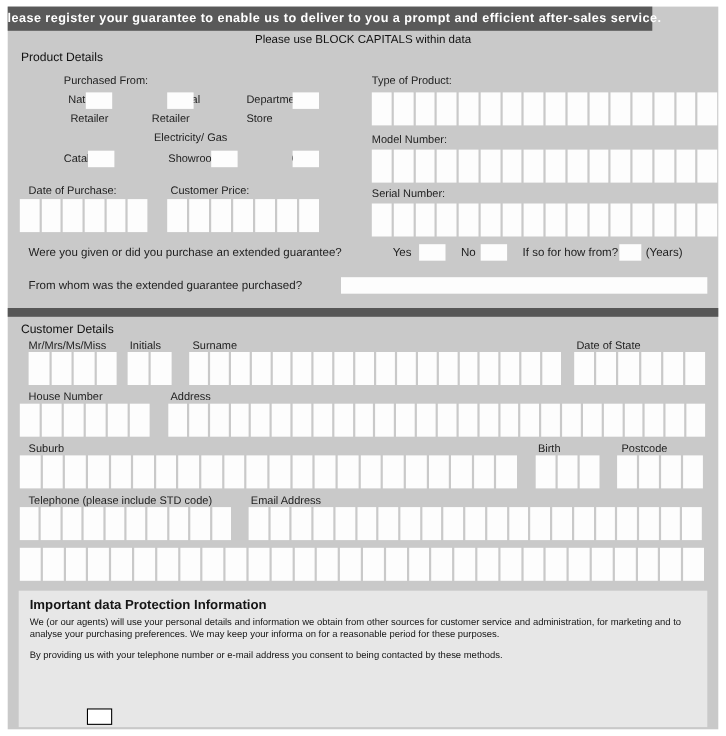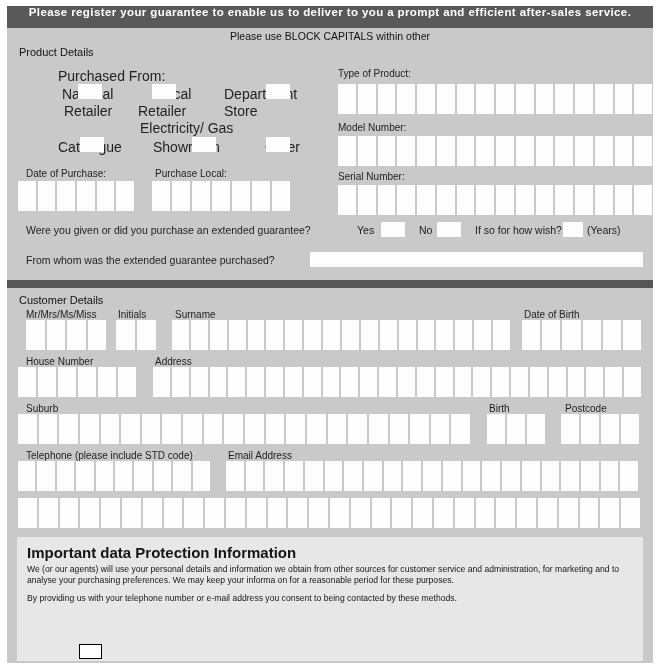--- a/index.html
+++ b/index.html
@@ -1,49 +1,49 @@
 <!DOCTYPE html>
 <html><head>
 <meta charset="utf-8">
 <style>
   html,body{margin:0;padding:0;background:#fff;}
   .page{position:relative;width:660px;height:669px;background:#ffffff;
         font-family:"Liberation Sans", sans-serif;color:#1c1c1c;overflow:hidden;}
   .form{position:absolute;left:7px;top:6px;width:646px;height:657px;background:#c9c9c9;}
   .abs{position:absolute;}
-  .header-bar{left:0;top:0;width:646px;height:22px;background:#595959;
-              display:flex;justify-content:center;}
+  .header-bar{left:0;top:0;width:586px;height:22px;background:#595959;
+              display:flex;align-items:center;justify-content:center;}
   .header-bar span{color:#ffffff;font-weight:bold;font-size:11.5px;letter-spacing:.4px;white-space:nowrap;}
   .instruction{left:0;top:24px;width:646px;text-align:center;font-size:10.5px;color:#111;}
   .sec-head{font-weight:normal;font-size:11px;color:#111;}
   .lbl{font-size:10px;color:#222;white-space:nowrap;}
-  .pf-lbl{font-size:14px;color:#222;white-space:nowrap;padding-left:32px;}
+  .pf-lbl{font-size:10px;color:#222;white-space:nowrap;padding-left:32px;}
   .box-row{display:flex;gap:2px;height:30px;}
   .cbox{flex:1;background:#fdfdfd;}
   .opt-box{width:24px;height:15px;background:#fdfdfd;}
   .long-input{background:#fdfdfd;height:15px;}
   .divider{left:0;top:274px;width:646px;height:8px;background:#565656;}
   .info{left:10px;top:531px;width:626px;height:124px;background:#e7e7e7;
         padding:6px 10px;box-sizing:border-box;font-size:8.6px;line-height:1.32;color:#151515;}
-  .info h4{margin:0 0 1px 0;font-size:15px;}
+  .info h4{margin:0 0 1px 0;font-size:12px;}
   .info p{margin:0 0 7px 0;}
   .info .consent-box{position:absolute;left:62px;top:107px;width:21px;height:13px;
         background:#ffffff;border:1.6px solid #000;}
 </style>
 </head>
 <body>
 
 <div class="page">
   <div class="form">
 
     <div class="abs header-bar">
       <span>Please register your guarantee to enable us to deliver to you a prompt and efficient after-sales service.</span>
     </div>
 
-    <div class="abs instruction">Please use BLOCK CAPITALS within other</div>
+    <div class="abs instruction">Please use BLOCK CAPITALS within data</div>
 
     <div class="abs sec-head" style="left:12px;top:40px;">Product Details</div>
 
     <div class="abs pf-lbl" style="left:19px;top:62px;">Purchased From:</div>
     <div class="abs" style="left:19px;top:78px;width:300px;height:72px;">
       <span class="abs pf-lbl" style="left:4px;top:2px;">National</span>
       <div class="abs opt-box" style="left:52px;top:0;"></div>
       <span class="abs pf-lbl" style="left:100px;top:2px;">Local</span>
       <div class="abs opt-box" style="left:126px;top:0;"></div>
       <span class="abs pf-lbl" style="left:166px;top:2px;">Department</span>
@@ -65,21 +65,21 @@
 
     <div class="abs lbl" style="left:19px;top:162px;">Date of Purchase:</div>
     <div class="abs box-row" style="left:11px;top:175px;width:116px;">
         <div class="cbox"></div>
         <div class="cbox"></div>
         <div class="cbox"></div>
         <div class="cbox"></div>
         <div class="cbox"></div>
         <div class="cbox"></div>
       </div>
-    <div class="abs lbl" style="left:148px;top:162px;">Purchase Local:</div>
+    <div class="abs lbl" style="left:148px;top:162px;">Customer Price:</div>
     <div class="abs box-row" style="left:145px;top:175px;width:138px;">
         <div class="cbox"></div>
         <div class="cbox"></div>
         <div class="cbox"></div>
         <div class="cbox"></div>
         <div class="cbox"></div>
         <div class="cbox"></div>
         <div class="cbox"></div>
       </div>
 
@@ -141,21 +141,21 @@
         <div class="cbox"></div>
         <div class="cbox"></div>
         <div class="cbox"></div>
       </div>
 
     <div class="abs lbl" style="left:19px;top:218px;font-size:10.5px;">Were you given or did you purchase an extended guarantee?</div>
     <span class="abs lbl" style="left:350px;top:218px;font-size:10.5px;">Yes</span>
     <div class="abs opt-box" style="left:374px;top:216px;"></div>
     <span class="abs lbl" style="left:412px;top:218px;font-size:10.5px;">No</span>
     <div class="abs opt-box" style="left:430px;top:216px;"></div>
-    <span class="abs lbl" style="left:468px;top:218px;font-size:10.5px;">If so for how wish?</span>
+    <span class="abs lbl" style="left:468px;top:218px;font-size:10.5px;">If so for how from?</span>
     <div class="abs opt-box" style="left:556px;top:216px;width:20px;"></div>
     <span class="abs lbl" style="left:580px;top:218px;font-size:10.5px;">(Years)</span>
 
     <div class="abs lbl" style="left:19px;top:248px;font-size:10.5px;">From whom was the extended guarantee purchased?</div>
     <div class="abs long-input" style="left:303px;top:246px;width:333px;"></div>
 
     <div class="abs divider"></div>
 
     <div class="abs sec-head" style="left:12px;top:288px;">Customer Details</div>
 
@@ -185,21 +185,21 @@
         <div class="cbox"></div>
         <div class="cbox"></div>
         <div class="cbox"></div>
         <div class="cbox"></div>
         <div class="cbox"></div>
         <div class="cbox"></div>
         <div class="cbox"></div>
         <div class="cbox"></div>
         <div class="cbox"></div>
       </div>
-    <div class="abs lbl" style="left:517px;top:303px;">Date of Birth</div>
+    <div class="abs lbl" style="left:517px;top:303px;">Date of State</div>
     <div class="abs box-row" style="left:515px;top:314px;width:119px;">
         <div class="cbox"></div>
         <div class="cbox"></div>
         <div class="cbox"></div>
         <div class="cbox"></div>
         <div class="cbox"></div>
         <div class="cbox"></div>
       </div>
 
     <div class="abs lbl" style="left:19px;top:350px;">House Number</div>

